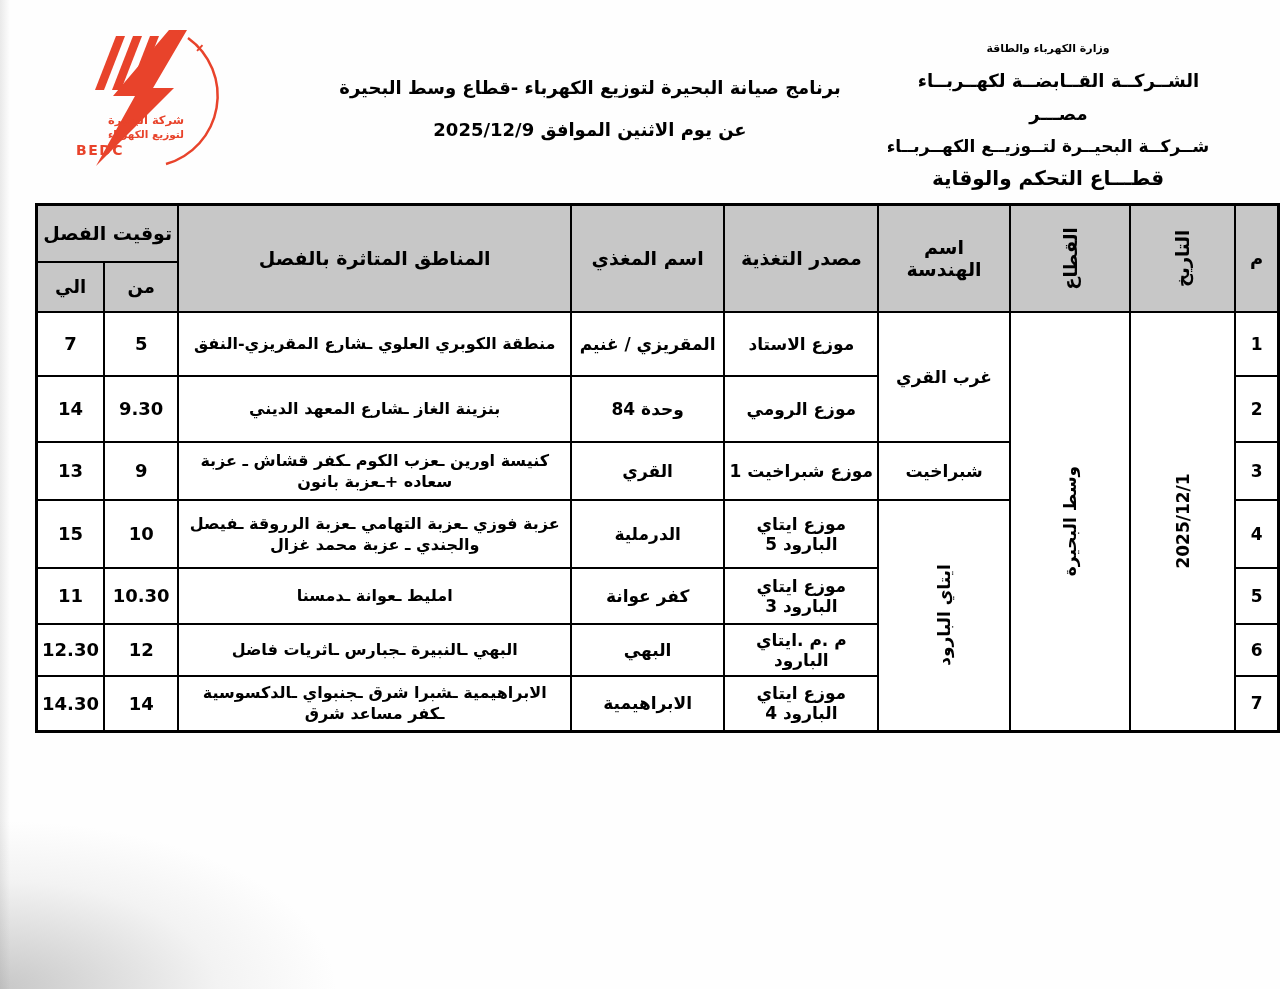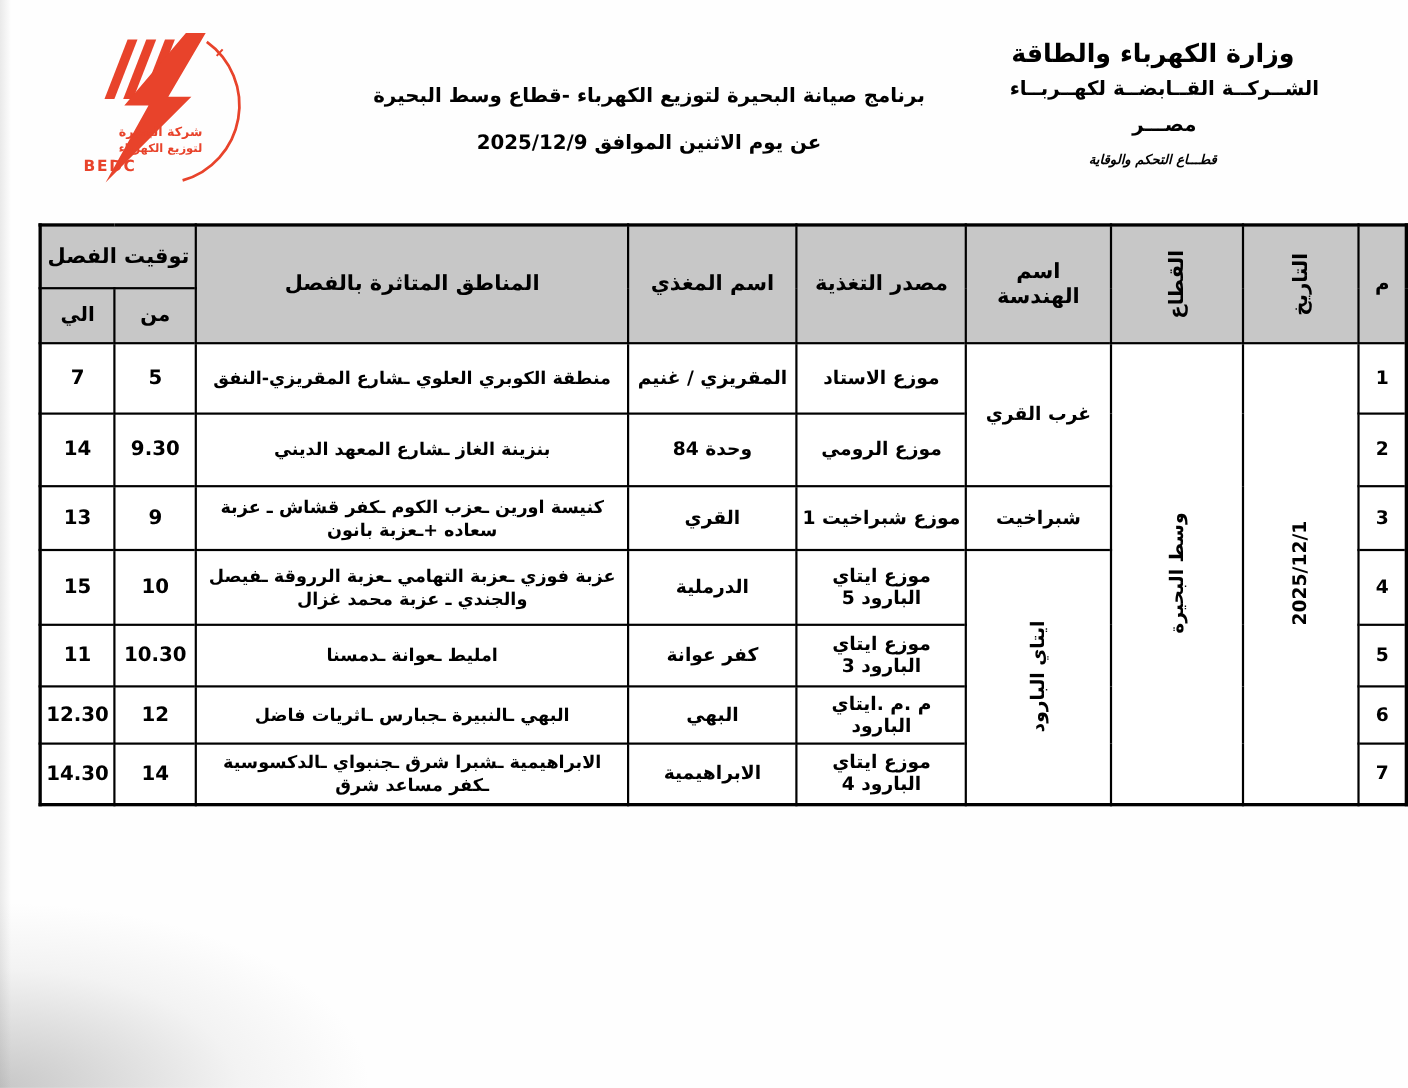--- a/index.html
+++ b/index.html
@@ -13,24 +13,24 @@
         background:linear-gradient(to right, rgba(140,140,140,.18), transparent);pointer-events:none;}
 
   
   .letterhead{position:absolute;top:0;left:0;width:100%;height:200px;}
   .logo{position:absolute;left:38px;top:24px;width:200px;height:155px;}
   .center-title{position:absolute;left:330px;top:76px;width:520px;text-align:center;direction:rtl;}
   .center-title .t1{font-size:18px;font-weight:bold;line-height:24px;}
   .center-title .t2{font-size:18px;font-weight:bold;line-height:24px;margin-top:18px;}
   .right-block{position:absolute;right:52px;top:34px;width:360px;text-align:center;direction:rtl;}
   .right-block div{font-weight:bold;}
-  .rb1{font-size:23px;line-height:30px;}
+  .rb1{font-size:11px;line-height:30px;}
   .rb2{font-size:18px;line-height:33px;margin-left:21px;}
   .rb3{font-size:17px;line-height:33px;}
-  .rb4{font-size:12px;line-height:31px;font-style:italic;}
+  .rb4{font-size:20px;line-height:31px;}
   .rb5{font-size:15px;line-height:29px;}
 
   
   table.sched{position:absolute;left:35px;top:203px;border-collapse:collapse;table-layout:fixed;
         direction:rtl;border:3px solid #000;}
   .sched th,.sched td{border:2px solid #000;font-weight:bold;text-align:center;
         vertical-align:middle;padding:2px 4px;overflow:visible;}
   .sched thead th{background:#c7c7c7;font-size:19px;}
   .sched thead th.small{font-size:18px;}
   .sched td{font-size:17px;background:#fff;}
@@ -76,20 +76,21 @@
     </div>
 
     <div class="center-title">
       <div class="t1">برنامج صيانة البحيرة لتوزيع الكهرباء -قطاع وسط البحيرة</div>
       <div class="t2">عن يوم الاثنين  الموافق 2025/12/9</div>
     </div>
 
     <div class="right-block">
       <div class="rb1">وزارة الكهرباء والطاقة</div>
       <div class="rb2">الشــركــة القــابضــة لكهــربــاء مصـــر</div>
+      <div class="rb3">شــركــة البحيــرة لتــوزيــع الكهــربــاء</div>
       <div class="rb4">قطـــاع التحكم والوقاية</div>
     </div>
   </div>
 
   <table class="sched">
     <colgroup>
       <col style="width:45px">
         <col style="width:65px">
         <col style="width:73px">
       <col style="width:133px">

